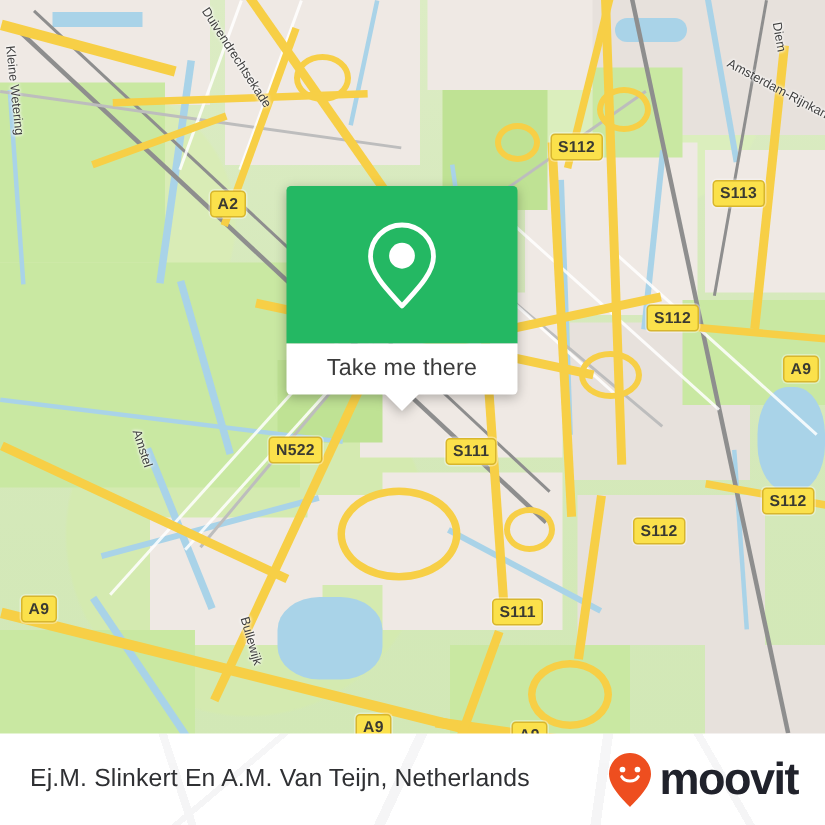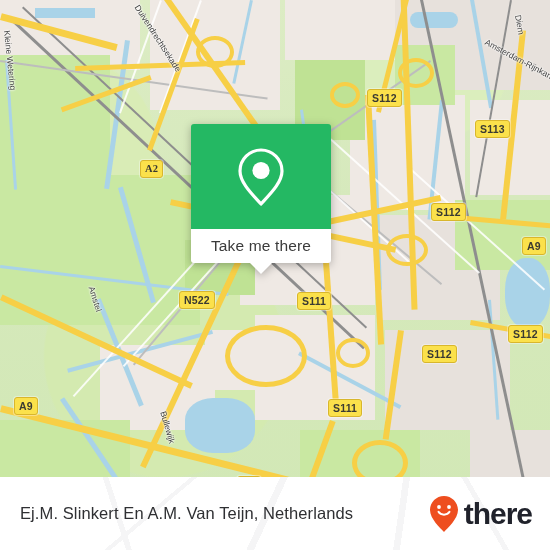--- a/index.html
+++ b/index.html
@@ -47,33 +47,33 @@
     text-shadow:0 0 2px #fff,0 0 2px #fff,0 0 3px #fff;transform-origin:0 0;}
 
   
   .attrib{
     position:absolute;left:0;bottom:0;height:21px;display:flex;align-items:center;
     padding:0 9px 0 8px;background:rgba(255,255,255,.78);
     font-size:12px;color:#2b2b2b;letter-spacing:.1px;
   }
 
   
-  .card{position:absolute;left:191px;top:124px;width:140px;height:139px;
+  .card{position:absolute;left:191px;top:124px;width:154px;height:139px;
     filter:drop-shadow(0 2px 4px rgba(0,0,0,.28));}
   .card-top{width:100%;height:105px;background:#24b863;border-radius:3px 3px 0 0;
     display:flex;align-items:center;justify-content:center;}
   .card-bot{width:100%;height:34px;background:#ffffff;border-radius:0 0 3px 3px;
     display:flex;align-items:center;justify-content:center;}
   .card-label{font-size:15.5px;color:#3b3b3b;letter-spacing:.15px;}
   .tail{position:absolute;left:50%;bottom:-11px;transform:translateX(-50%);
     width:0;height:0;border-left:12px solid transparent;border-right:12px solid transparent;
     border-top:12px solid #ffffff;}
 
   
-  .footer{position:absolute;left:0;bottom:0;width:550px;height:73px;background:#ffffff;
+  .footer{position:absolute;left:0;bottom:0;width:550px;height:61px;background:#ffffff;
     display:flex;align-items:center;justify-content:space-between;
     padding:0 18px 0 20px;box-sizing:border-box;overflow:hidden;}
   .footer-wm{position:absolute;inset:0;opacity:.055;pointer-events:none;
     background:
       linear-gradient(115deg,transparent 0 48%, #5a6270 48% 49.3%, transparent 49.3%),
       linear-gradient(72deg,transparent 0 22%, #5a6270 22% 23%, transparent 23%),
       linear-gradient(98deg,transparent 0 72%, #5a6270 72% 73.2%, transparent 73.2%),
       linear-gradient(140deg,transparent 0 30%, #5a6270 30% 31%, transparent 31%),
       linear-gradient(60deg,transparent 0 85%, #5a6270 85% 86%, transparent 86%);
   }
@@ -182,21 +182,21 @@
     <div id="maplabels">
         <div class="maplabel" style="left: 12px; top: 30px; transform: rotate(84deg);">Kleine Wetering</div>
         <div class="maplabel" style="left: 141px; top: 3px; transform: rotate(57deg);">Duivendrechtsekade</div>
         <div class="maplabel" style="left: 96px; top: 285px; transform: rotate(72deg);">Amstel</div>
         <div class="maplabel" style="left: 168px; top: 410px; transform: rotate(74deg);">Bullewijk</div>
         <div class="maplabel" style="left: 523px; top: 14px; transform: rotate(80deg);">Diem</div>
         <div class="maplabel" style="left: 488px; top: 37px; transform: rotate(28deg);">Amsterdam-Rijnkanaal</div>
       </div>
 
     <div id="shields">
-        <div class="shield" style="left: 140px; top: 160px; font-family: Liberation Serif, serif;">A2</div>
+        <div class="shield" style="left: 140px; top: 127px;">A2</div>
         <div class="shield" style="left: 367px; top: 89px;">S112</div>
         <div class="shield" style="left: 475px; top: 120px;">S113</div>
         <div class="shield" style="left: 431px; top: 203px;">S112</div>
         <div class="shield" style="left: 522px; top: 237px;">A9</div>
         <div class="shield" style="left: 508px; top: 325px;">S112</div>
         <div class="shield" style="left: 422px; top: 345px;">S112</div>
         <div class="shield" style="left: 179px; top: 291px;">N522</div>
         <div class="shield" style="left: 297px; top: 292px;">S111</div>
         <div class="shield" style="left: 328px; top: 399px;">S111</div>
         <div class="shield" style="left: 14px; top: 397px;">A9</div>
@@ -222,17 +222,17 @@
   <div class="footer">
     <div class="footer-wm"></div>
     <div class="footer-title">Ej.M. Slinkert En A.M. Van Teijn, Netherlands</div>
     <div class="brand">
       <svg width="30" height="38" viewBox="0 0 30 38">
         <path d="M15 1 C7.3 1 1 7.3 1 15 C1 24 11.5 33 15 37 C18.5 33 29 24 29 15 C29 7.3 22.7 1 15 1 Z" fill="#ee4e1f"></path>
         <circle cx="10" cy="12" r="1.9" fill="#ffffff"></circle>
         <circle cx="20" cy="12" r="1.9" fill="#ffffff"></circle>
         <path d="M9.5 16.8 C11.8 20.6 18.2 20.6 20.5 16.8" fill="none" stroke="#ffffff" stroke-width="2" stroke-linecap="round"></path>
       </svg>
-      <span class="brand-word">there</span>
+      <span class="brand-word">moovit</span>
     </div>
   </div>
 
 </div>
 
 </body></html>

